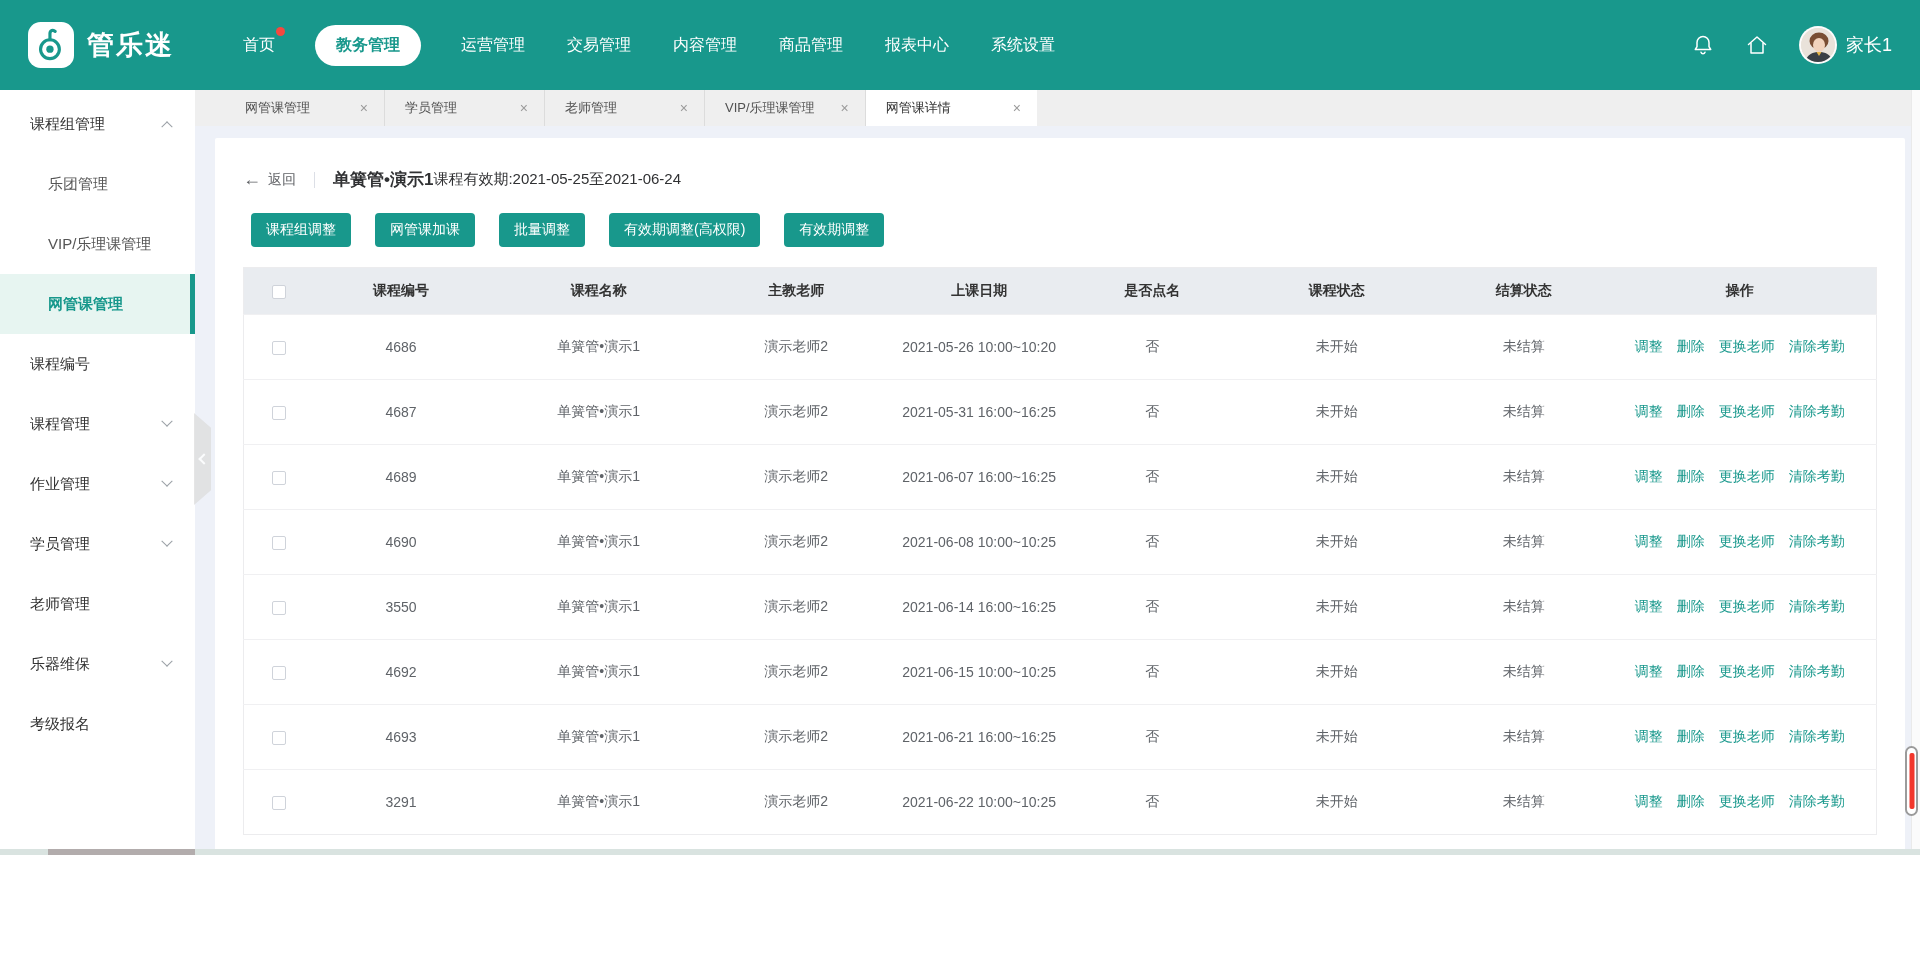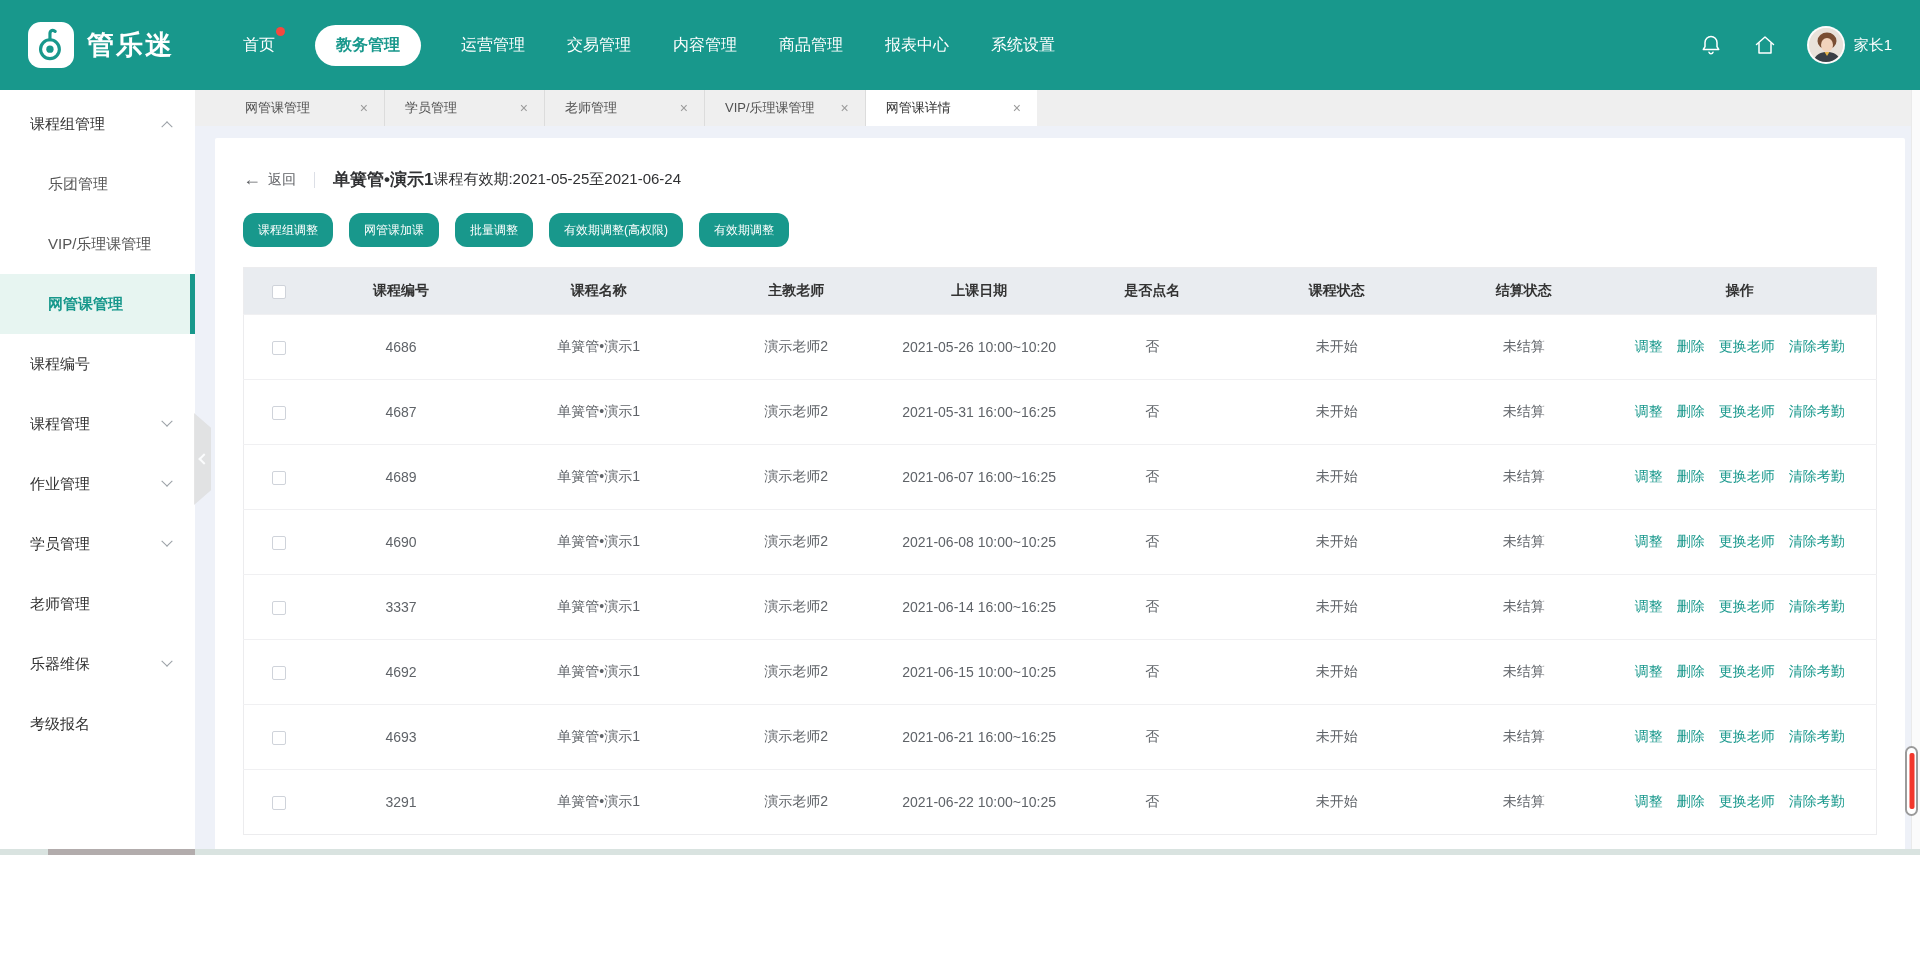--- a/index.html
+++ b/index.html
@@ -10,21 +10,21 @@
   .header { display:flex; align-items:center; height:90px; background:#18988c; padding:0 28px; }
   .logo-box { width:46px; height:46px; flex:0 0 46px; }
   .brand-name { color:#fff; font-size:27px; font-weight:bold; margin-left:13px; letter-spacing:2px; }
   .top-nav { display:flex; align-items:center; margin-left:48px; }
   .nav-item { position:relative; color:#fff; font-size:16px; margin:0 19px; padding:10px 2px; cursor:pointer; white-space:nowrap; }
   .nav-item.active { background:#fff; color:#18988c; font-weight:bold; padding:10px 21px; border-radius:22px; }
   .nav-dot { position:absolute; top:2px; right:-8px; width:9px; height:9px; border-radius:50%; background:#f5483f; }
   .header-right { margin-left:auto; display:flex; align-items:center; }
   .hicon { width:24px; height:24px; margin-left:30px; cursor:pointer; }
   .avatar-wrap { width:38px; height:38px; border-radius:50%; overflow:hidden; border:2px solid rgba(255,255,255,.9); margin-left:30px; background:#e9e2da; cursor:pointer; flex:0 0 38px;}
-  .user-name { color:#fff; font-size:15px; margin-left:9px; cursor:pointer; }
+  .user-name { color:#fff; font-size:18px; margin-left:9px; cursor:pointer; }
 
   
   .content-row { display:flex; height:875px; }
   .sidebar { width:195px; flex:0 0 195px; background:#fff; padding-top:4px; position:relative; }
   .side-item { height:60px; display:flex; align-items:center; padding-left:30px; padding-right:24px; font-size:15px; color:#333; cursor:pointer; position:relative;text-align:center; }
   .side-item.sub { padding-left:48px; color:#555; }
   .side-item.selected { background:#e7f5f1; color:#18988c; border-right:5px solid #18988c; font-weight:bold; }
   .side-chev { margin-left:auto; width:8px; height:8px; border-right:1.5px solid #9aa0a6; border-bottom:1.5px solid #9aa0a6; }
   .side-chev.down { transform:rotate(45deg) translate(-2px,-2px); }
   .side-chev.up { transform:rotate(-135deg) translate(-2px,-2px); }
@@ -45,21 +45,21 @@
   .card { background:#fff; border-radius:2px; padding:0 28px 38px 28px; }
 
   .detail-header { display:flex; align-items:center; padding-top:30px; }
   .back-group { display:flex; align-items:center; color:#606266; font-size:14px; cursor:pointer; }
   .back-arrow { font-size:18px; margin-right:7px; color:#606266; }
   .vdivider { width:1px; height:16px; background:#dcdfe6; margin:0 18px; }
   .page-title { font-size:17px; font-weight:bold; color:#303133; }
   .validity { font-size:15px; color:#303133; }
 
   .btn-row { display:flex; margin-top:22px; }
-  .teal-btn { background:#18988c; color:#fff; border:none; border-radius:12px; font-size:12px; padding:0 15px; height:34px; margin-right:16px; cursor:pointer; font-family:inherit; }
+  .teal-btn { background:#18988c; color:#fff; border:none; border-radius:4px; font-size:14px; padding:0 15px; height:34px; margin-right:16px; cursor:pointer; font-family:inherit;margin-left:8px; }
 
   .course-table { width:100%; border-collapse:collapse; table-layout:fixed; margin-top:20px; border:1px solid #ececee; }
   .course-table thead tr { background:#e9ecf0; }
   .course-table th { height:47px; font-size:14px; color:#333; font-weight:bold; text-align:center; }
   .course-table td { height:65px; font-size:14px; color:#5f6368; text-align:center; border-top:1px solid #f0f0f2; background:#fff; }
   .cb { appearance:none; -webkit-appearance:none; width:14px; height:14px; border:1px solid #cfd3da; border-radius:2px; background:#fff; cursor:pointer; vertical-align:middle; }
   .action-link { color:#18988c; font-size:14px; margin:0 7px; cursor:pointer; text-decoration:none; white-space:nowrap; }
 
   
   .v-scroll-track { position:absolute; right:0; top:90px; bottom:6px; width:9px; background:#fbfbfb; border-left:1px solid #eaeaea; z-index:8; }
@@ -312,21 +312,21 @@
     <td>2021-06-08 10:00~10:25</td>
     <td>否</td>
     <td>未开始</td>
     <td>未结算</td>
     <td><a class="action-link">调整</a><a class="action-link">删除</a><a class="action-link">更换老师</a><a class="action-link">清除考勤</a></td>
   </tr>
                 <tr>
     <td>
       <input type="checkbox" class="cb" style="">
     </td>
-    <td>3337</td>
+    <td>3550</td>
     <td>单簧管•演示1</td>
     <td>演示老师2</td>
     <td>2021-06-14 16:00~16:25</td>
     <td>否</td>
     <td>未开始</td>
     <td>未结算</td>
     <td><a class="action-link">调整</a><a class="action-link">删除</a><a class="action-link">更换老师</a><a class="action-link">清除考勤</a></td>
   </tr>
                 <tr>
     <td>

